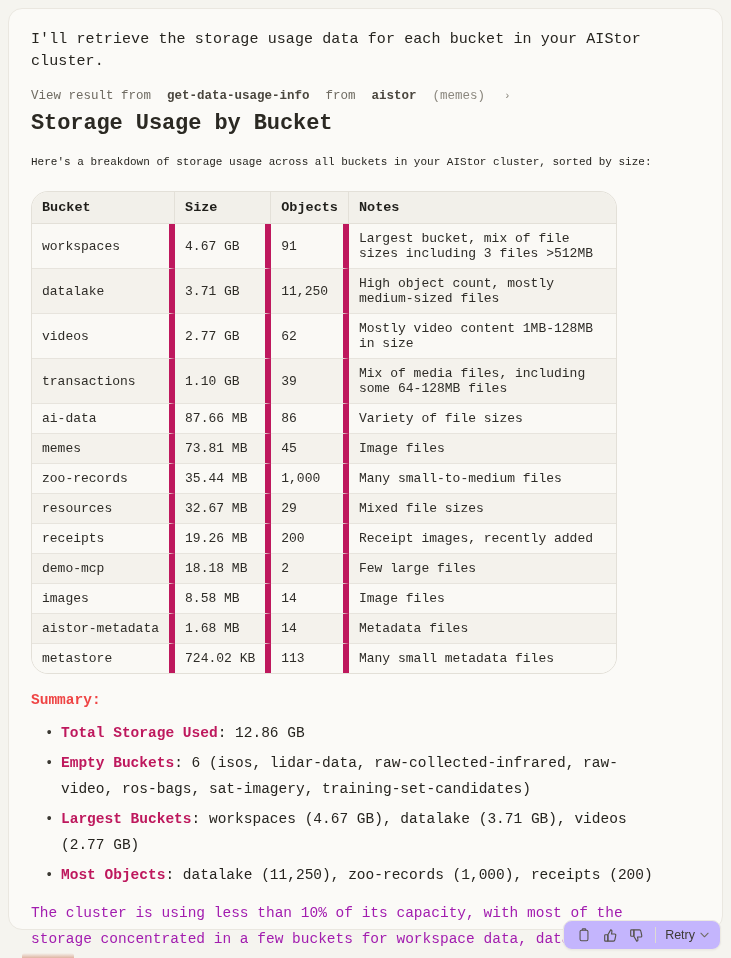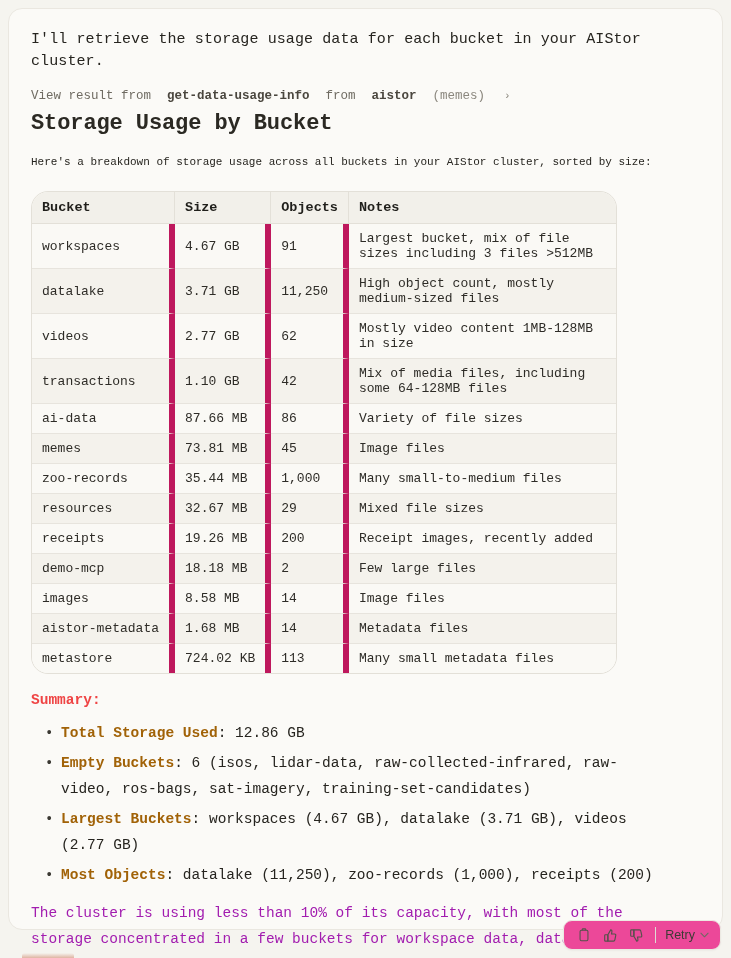--- a/index.html
+++ b/index.html
@@ -128,37 +128,37 @@
     padding-right: 40px;
   }
   ul.summary-list li::before {
     content: "•";
     position: absolute;
     left: -16px;
     top: 0;
     color: #3a3832;
     font-size: 14px;
   }
-  ul.summary-list li b { font-weight: bold; color: #a16207; }
+  ul.summary-list li b { font-weight: bold; color: #be185d; }
   .closing-text {
     font-size: 14.5px;
     line-height: 26px;
     color: #a21caf;
     margin: 12px 40px 0 8px;
   }
 
   .action-bar {
     position: absolute;
     right: 10px;
     bottom: 8px;
     height: 30px;
     display: flex;
     align-items: center;
     gap: 2px;
-    background: #ec4899;
+    background: #c4b5fd;
     border: 1px solid #ece9e2;
     border-radius: 9px;
     padding: 0 8px;
     box-shadow: 0 1px 2px rgba(0,0,0,0.04);
   }
   .action-bar .icon-btn {
     width: 24px;
     height: 24px;
     display: flex;
     align-items: center;
@@ -245,21 +245,21 @@
           </tr>
           <tr>
             <td>videos</td>
             <td>2.77 GB</td>
             <td>62</td>
             <td>Mostly video content 1MB-128MB in size</td>
           </tr>
           <tr>
             <td>transactions</td>
             <td>1.10 GB</td>
-            <td>42</td>
+            <td>39</td>
             <td>Mix of media files, including some 64-128MB files</td>
           </tr>
           <tr>
             <td>ai-data</td>
             <td>87.66 MB</td>
             <td>86</td>
             <td>Variety of file sizes</td>
           </tr>
           <tr>
             <td>memes</td>

